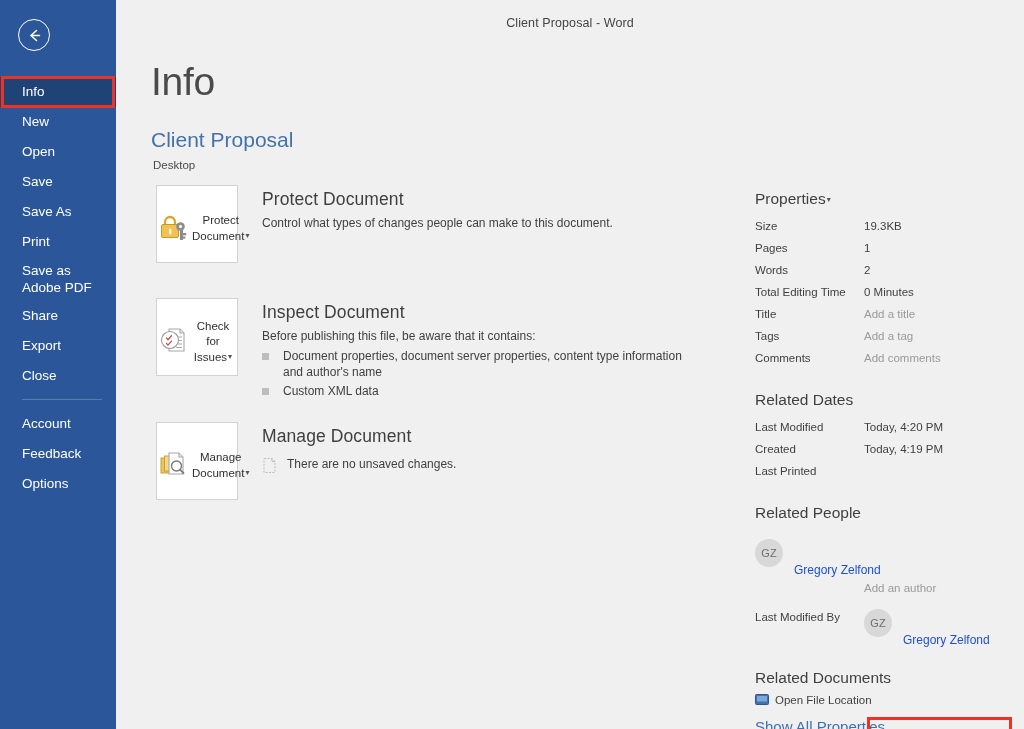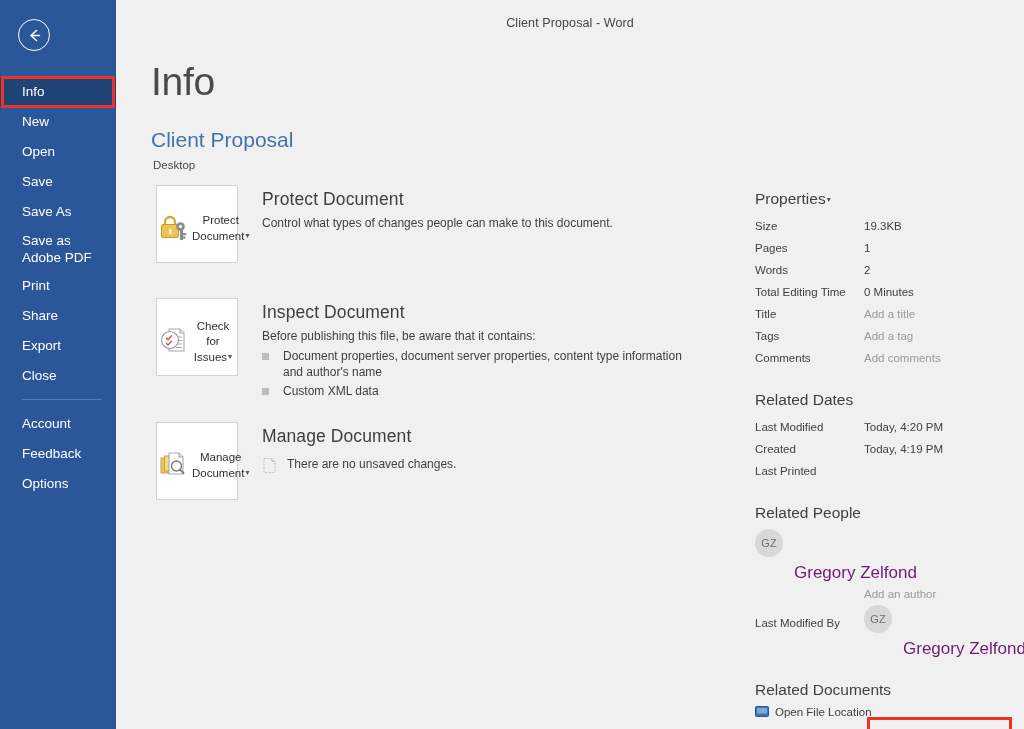--- a/index.html
+++ b/index.html
@@ -250,34 +250,34 @@
     align-items: flex-start;
     min-height: 38px;
     font-size: 11.5px;
   }
   .person-label {
     width: 109px;
     color: #3F3F3F;
     flex-shrink: 0;
     line-height: 36px;
   }
-  .person-chip { display: flex; }
+  .person-chip { display: flex; align-items: center; }
   .avatar {
     width: 28px; height: 28px;
     border-radius: 50%;
     background: #D8D8D8;
     color: #6E6E6E;
     font-size: 11px;
     display: flex;
     align-items: center;
     justify-content: center;
     margin-right: 11px;
     flex-shrink: 0;
   }
-  .person-name { font-size: 17px; color: #701a75; margin-top: 34px; }
+  .person-name { font-size: 12px; color: #1d4ed8; margin-top: 34px; }
 
   .add-author {
     margin-left: 109px;
     font-size: 11.5px;
     color: #9A9A9A;
     line-height: 22px;
     cursor: text;
   }
 
   .doc-link-row {
@@ -331,25 +331,25 @@
     </div>
     <div class="nav-item">
       <span>Open</span>
     </div>
     <div class="nav-item">
       <span>Save</span>
     </div>
     <div class="nav-item">
       <span>Save As</span>
     </div>
+    <div class="nav-item">
+      <span>Print</span>
+    </div>
     <div class="nav-item two-line">
       <span>Save as Adobe PDF</span>
-    </div>
-    <div class="nav-item">
-      <span>Print</span>
     </div>
     <div class="nav-item">
       <span>Share</span>
     </div>
     <div class="nav-item">
       <span>Export</span>
     </div>
     <div class="nav-item">
       <span>Close</span>
     </div>

